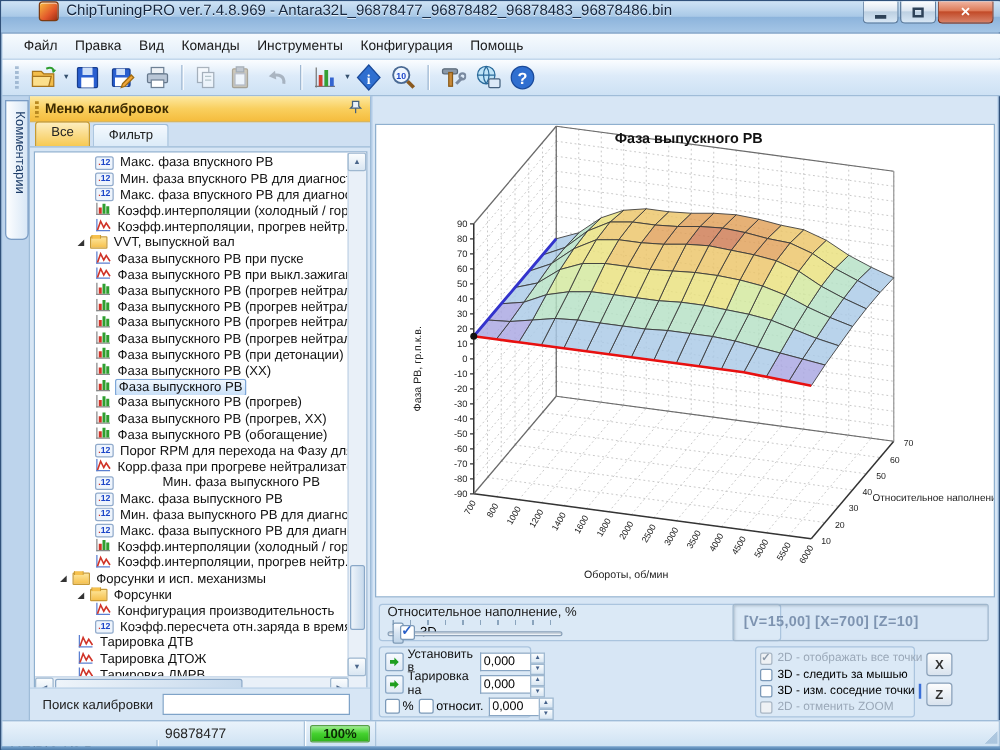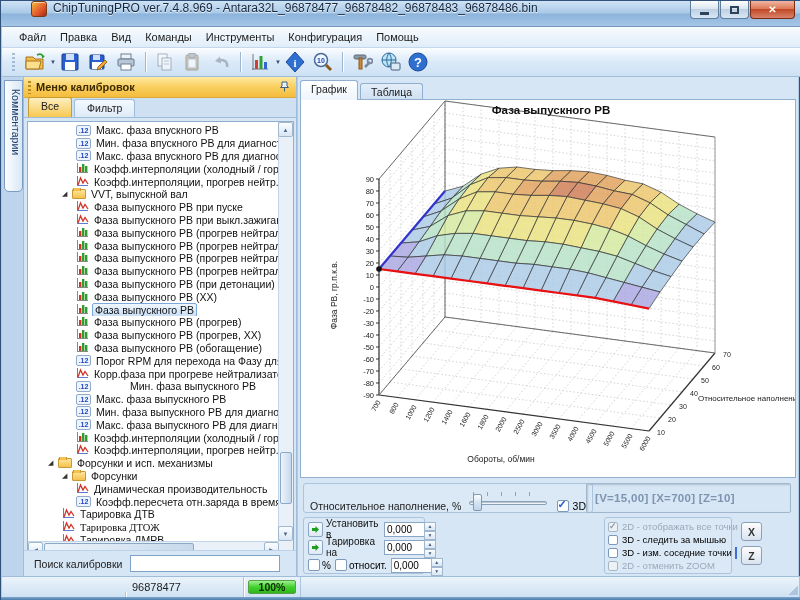--- a/index.html
+++ b/index.html
@@ -85,21 +85,21 @@
   .main-tabs { position:absolute; left:2px; top:3px; height:20px; display:flex; align-items:flex-end; }
   .main-tab { font-size:10.5px; color:#222; padding:2px 10px 3px; border:1px solid #8fb0cf; border-bottom:none;
     border-radius:3px 3px 0 0; background:linear-gradient(#e3eef9,#cfe0f1); margin-right:2px; height:17px; }
   .main-tab.active { background:linear-gradient(#ffffff,#eef5fc); height:20px; position:relative; z-index:2; }
   .chart-area { position:absolute; left:2px; top:22px; width:496px; height:379px; background:#fff; border:1px solid #8fb0cf; overflow:hidden; }
   .chart-area svg { display:block; }
 
   
   .controls { position:absolute; left:0; top:403px; width:500px; height:96px; }
   .grp { position:absolute; border:1px solid #aac4de; border-radius:3px; background:rgba(255,255,255,.12); }
-  .grp-load { left:5px; top:3px; width:290px; height:30px; display:flex; align-items:flex-end; padding:0 6px; }
+  .grp-load { left:5px; top:3px; width:322px; height:30px; display:flex; align-items:flex-start; padding:0 6px;flex-direction:column; }
   .grp-load .lab { font-size:10.5px; color:#1a1a1a; margin-right:8px; white-space:nowrap; }
   .slider { position:relative; height:20px; }
   .slider .ticks { position:absolute; left:4px; right:4px; top:0; height:4px;
     background:repeating-linear-gradient(90deg,#8aa4bd 0 1px,transparent 1px 14px); }
   .slider .track { position:absolute; left:0; right:0; top:9px; height:4px; background:#f4f9fd;
     border:1px solid #8aa0b8; border-radius:2px; box-shadow:inset 0 1px 1px rgba(90,110,130,.4); }
   .slider .thumb { position:absolute; top:2px; width:9px; height:17px; background:linear-gradient(#fdfeff,#d6e4f2 50%,#bfd4e8);
     border:1px solid #7c99b5; border-radius:2px; }
   .cb { width:12px; height:12px; background:#fff; border:1px solid #7b99b8; border-radius:2px; display:inline-block; position:relative; flex:none; }
   .cb.checked::after { content:"✓"; position:absolute; left:0px; top:-3px; font-size:11px; font-weight:bold; color:#2b60c8; }
@@ -512,35 +512,35 @@
             <span class="exp">◢</span>
             <span class="ic ic-folder"></span>
             <span class="lbl">Форсунки</span>
           </div>
           <div class="tree-item" style="padding-left: 48px;">
             <span class="ic"><svg width="13" height="12">
                 <line x1="1.5" y1="1" x2="1.5" y2="11" stroke="#5b7fd0"></line>
                 <line x1="1" y1="10.5" x2="12" y2="10.5" stroke="#5b7fd0"></line>
                 <path d="M2 10 L4.5 3 L7 8 L9 4.5 L12 9" fill="none" stroke="#d03428" stroke-width="1.3"></path>
               </svg></span>
-            <span class="lbl">Динамическая производительность</span>
+            <span class="lbl">Конфигурация производительность</span>
           </div>
           <div class="tree-item" style="padding-left: 48px;">
             <span class="ic ic-num"><i>.</i>12</span>
             <span class="lbl">Коэфф.пересчета отн.заряда в время впрыска</span>
           </div>
           <div class="tree-item" style="padding-left: 34px;">
             <span class="ic"><svg width="13" height="12">
                 <line x1="1.5" y1="1" x2="1.5" y2="11" stroke="#5b7fd0"></line>
                 <line x1="1" y1="10.5" x2="12" y2="10.5" stroke="#5b7fd0"></line>
                 <path d="M2 10 L4.5 3 L7 8 L9 4.5 L12 9" fill="none" stroke="#d03428" stroke-width="1.3"></path>
               </svg></span>
             <span class="lbl">Тарировка ДТВ</span>
           </div>
-          <div class="tree-item" style="padding-left: 34px; font-family: Liberation Serif, serif;">
+          <div class="tree-item" style="padding-left: 34px;">
             <span class="ic"><svg width="13" height="12">
                 <line x1="1.5" y1="1" x2="1.5" y2="11" stroke="#5b7fd0"></line>
                 <line x1="1" y1="10.5" x2="12" y2="10.5" stroke="#5b7fd0"></line>
                 <path d="M2 10 L4.5 3 L7 8 L9 4.5 L12 9" fill="none" stroke="#d03428" stroke-width="1.3"></path>
               </svg></span>
             <span class="lbl">Тарировка ДТОЖ</span>
           </div>
           <div class="tree-item" style="padding-left: 34px;">
             <span class="ic"><svg width="13" height="12">
                 <line x1="1.5" y1="1" x2="1.5" y2="11" stroke="#5b7fd0"></line>
@@ -561,24 +561,20 @@
         <div class="sc-btn" style="right:0;top:0;">▶</div>
       </div>
     </div>
     <div class="sb-search">
       <label>Поиск калибровки</label>
       <input value="" style="">
     </div>
   </div>
 
   <div class="main">
-    <div class="main-tabs" id="mainTabs">
-        <div class="main-tab active">График</div>
-        <div class="main-tab">Таблица</div>
-      </div>
     <div class="chart-area">
       <svg id="chart-svg" width="494" height="377" viewBox="0 0 494 377">
           <line x1="78" y1="295" x2="144" y2="217" stroke="#c9c9c9" stroke-width="0.8" stroke-dasharray="1.5,2.2"></line>
           <line x1="144" y1="217" x2="414" y2="253" stroke="#c9c9c9" stroke-width="0.8" stroke-dasharray="1.5,2.2"></line>
           <line x1="78" y1="283" x2="144" y2="205" stroke="#c9c9c9" stroke-width="0.8" stroke-dasharray="1.5,2.2"></line>
           <line x1="144" y1="205" x2="414" y2="241" stroke="#c9c9c9" stroke-width="0.8" stroke-dasharray="1.5,2.2"></line>
           <line x1="78" y1="271" x2="144" y2="193" stroke="#c9c9c9" stroke-width="0.8" stroke-dasharray="1.5,2.2"></line>
           <line x1="144" y1="193" x2="414" y2="229" stroke="#c9c9c9" stroke-width="0.8" stroke-dasharray="1.5,2.2"></line>
           <line x1="78" y1="259" x2="144" y2="181" stroke="#c9c9c9" stroke-width="0.8" stroke-dasharray="1.5,2.2"></line>
           <line x1="144" y1="181" x2="414" y2="217" stroke="#c9c9c9" stroke-width="0.8" stroke-dasharray="1.5,2.2"></line>

